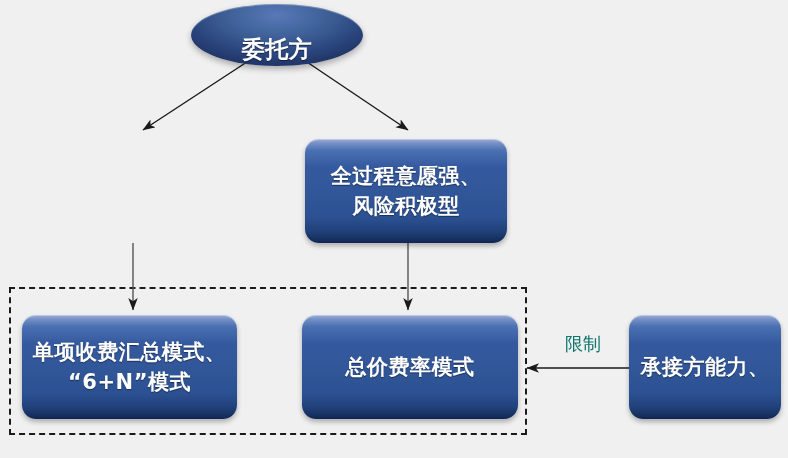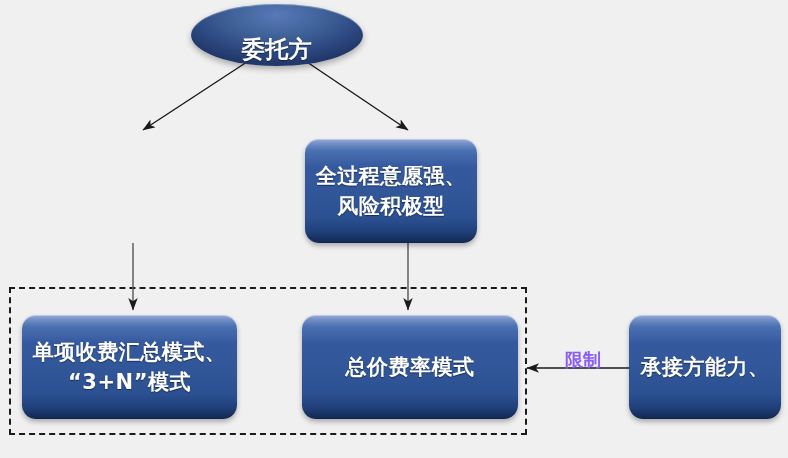--- a/index.html
+++ b/index.html
@@ -90,25 +90,24 @@
       0 3px 6px rgba(0,0,0,.3),
       inset 0 1px 0 rgba(255,255,255,.25);
     align-items: flex-end;
   }
 
   .node-line { display: block; white-space: nowrap; }
 
   
   .edge-label {
     position: absolute;
-    color: #8b5cf6;
-    font-weight: bold;
+    color: #0f766e;
+    font-weight: normal;
     white-space: nowrap;
     text-align: center;
-    margin-top: 16px;
   }
 </style>
 </head>
 <body>
 
 <div id="canvas">
 
   <div class="dashed-region" style="left:9px; top:287px; width:518px; height:148px;"></div>
 
   <svg id="edges" viewBox="0 0 788 458" width="788" height="458">
@@ -129,28 +128,28 @@
     <line x1="629" y1="368" x2="527" y2="368" stroke="#1a1a1a" stroke-width="1.4" marker-end="url(#arrowhead)"></line>
   </svg>
 
   <div class="edge-label" style="left:548px; top:332px; width:70px; font-size:18px;">限制</div>
 
   <div class="node node-ellipse" style="left:191px; top:4px; width:172px; height:62px; font-size:23px;">
     <span class="node-line">委托方</span>
   </div>
 
 
-  <div class="node node-rect" style="left:305px; top:139px; width:172px; height:104px; font-size:21px; flex-direction:column;">
+  <div class="node node-rect" style="left:305px; top:139px; width:202px; height:104px; font-size:21px; flex-direction:column;">
     <span class="node-line">全过程意愿强、</span>
     <span class="node-line">风险积极型</span>
   </div>
 
   <div class="node node-rect" style="left:22px; top:315px; width:215px; height:104px; font-size:21px; flex-direction:column;">
     <span class="node-line">单项收费汇总模式、</span>
-    <span class="node-line">“3+N”模式</span>
+    <span class="node-line">“6+N”模式</span>
   </div>
 
   <div class="node node-rect" style="left:302px; top:315px; width:216px; height:104px; font-size:21px;">
     <span class="node-line">总价费率模式</span>
   </div>
 
   <div class="node node-rect" style="left:629px; top:315px; width:152px; height:104px; font-size:21px; flex-direction:column;">
     <span class="node-line">承接方能力、</span>
   </div>
 

